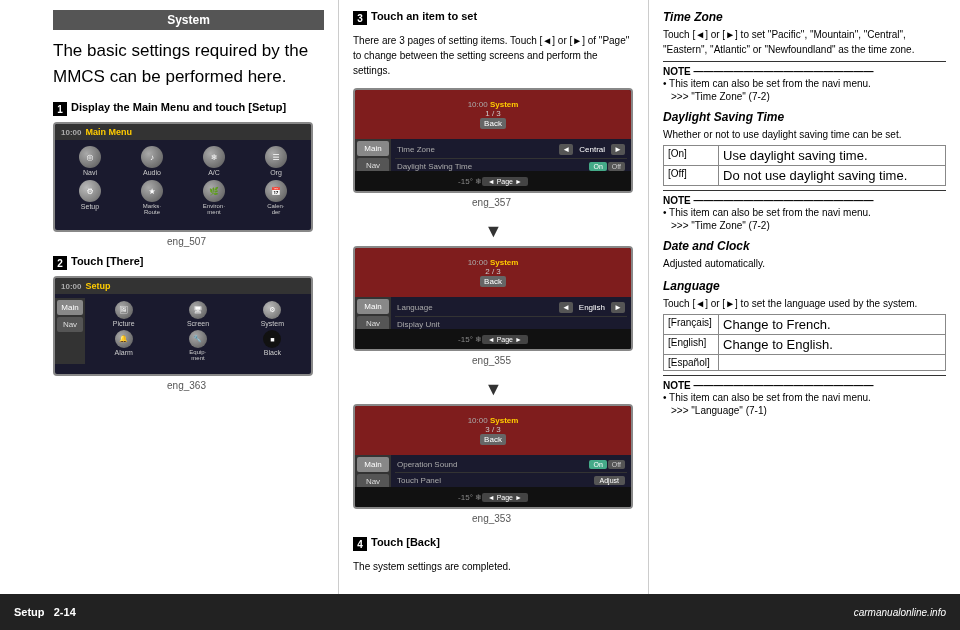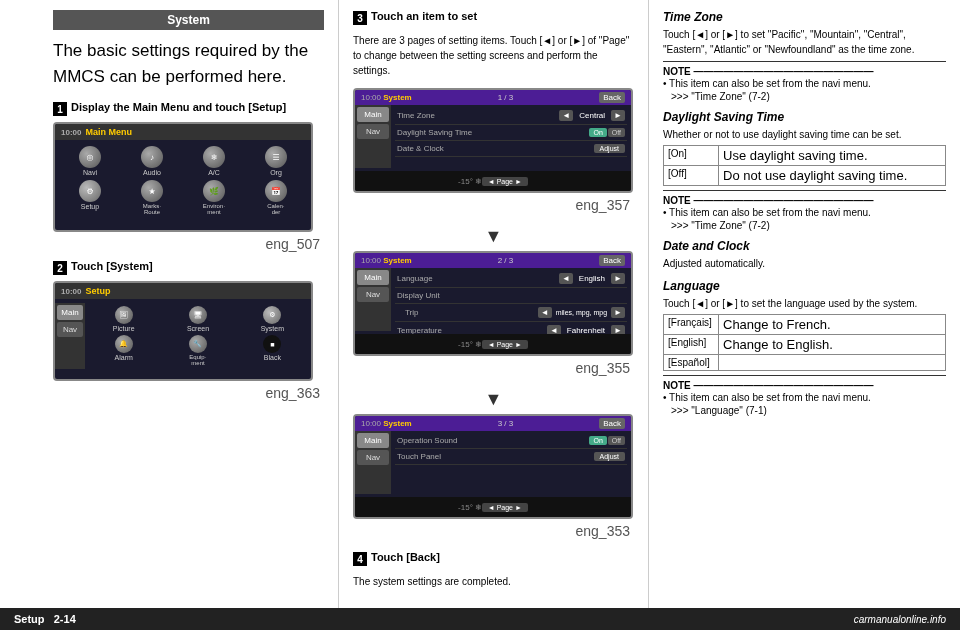--- a/index.html
+++ b/index.html
@@ -55,35 +55,36 @@
       background: #000;
       color: #fff;
       font-weight: bold;
       font-size: 10px;
       width: 14px;
       height: 14px;
       flex-shrink: 0;
       margin-top: 1px;
     }
     .eng-label {
-      font-size: 14px;
+      font-size: 10px;
       color: #555;
-      text-align: right;
+      text-align: center;
       margin-bottom: 8px;
       padding-right: 4px;
     }
     
     .screen-topbar {
-      background: #4c1d95;
+      background: #7f1d1d;
       color: #fff;
       font-size: 9px;
-      padding: 2px 6px;
+      padding: 10px 6px;
       display: flex;
       justify-content: space-between;
       align-items: center;
+      flex-direction: column;
     }
     .screen-topbar .page-num {
       font-size: 8px;
       color: #ccc;
     }
     .screen-topbar .back-btn {
       background: #666;
       color: #fff;
       font-size: 8px;
       padding: 1px 4px;
@@ -309,21 +310,21 @@
       font-size: 10px;
     }
     .table-cell-val {
       flex: 1;
       padding: 2px 4px;
       font-size: 13px;
     }
 
     
     .footer {
-      height: 22px;
+      height: 36px;
       background: #222;
       display: flex;
       align-items: center;
       justify-content: space-between;
       padding: 0 14px;
     }
     .footer-left {
       color: #fff;
       font-size: 11px;
       font-weight: bold;
@@ -389,21 +390,21 @@
         <div class="menu-icon-item">
           <div class="menu-icon-circle">📅</div>
           <span class="menu-icon-label" style="font-size:6px;">Calen·<br>der</span>
         </div>
       </div>
     </div>
     <div class="eng-label">eng_507</div>
 
     <div class="step-heading">
       <span class="step-num">2</span>
-      <span>Touch [System]</span>
+      <span>Touch [There]</span>
     </div>
     <div class="setup-screen">
       <div class="menu-screen-topbar">
         <span style="font-size:8px;color:#aaa;margin-right:4px;">10:00</span>
         <span style="color:#ffcc00;">Setup</span>
       </div>
       <div style="display:flex; padding:4px 0 0 0;">
         <div style="width:30px;background:#333;display:flex;flex-direction:column;gap:2px;padding:2px;flex-shrink:0;">
           <div class="screen-sidebar-btn active">Main</div>
           <div class="screen-sidebar-btn">Nav</div>

